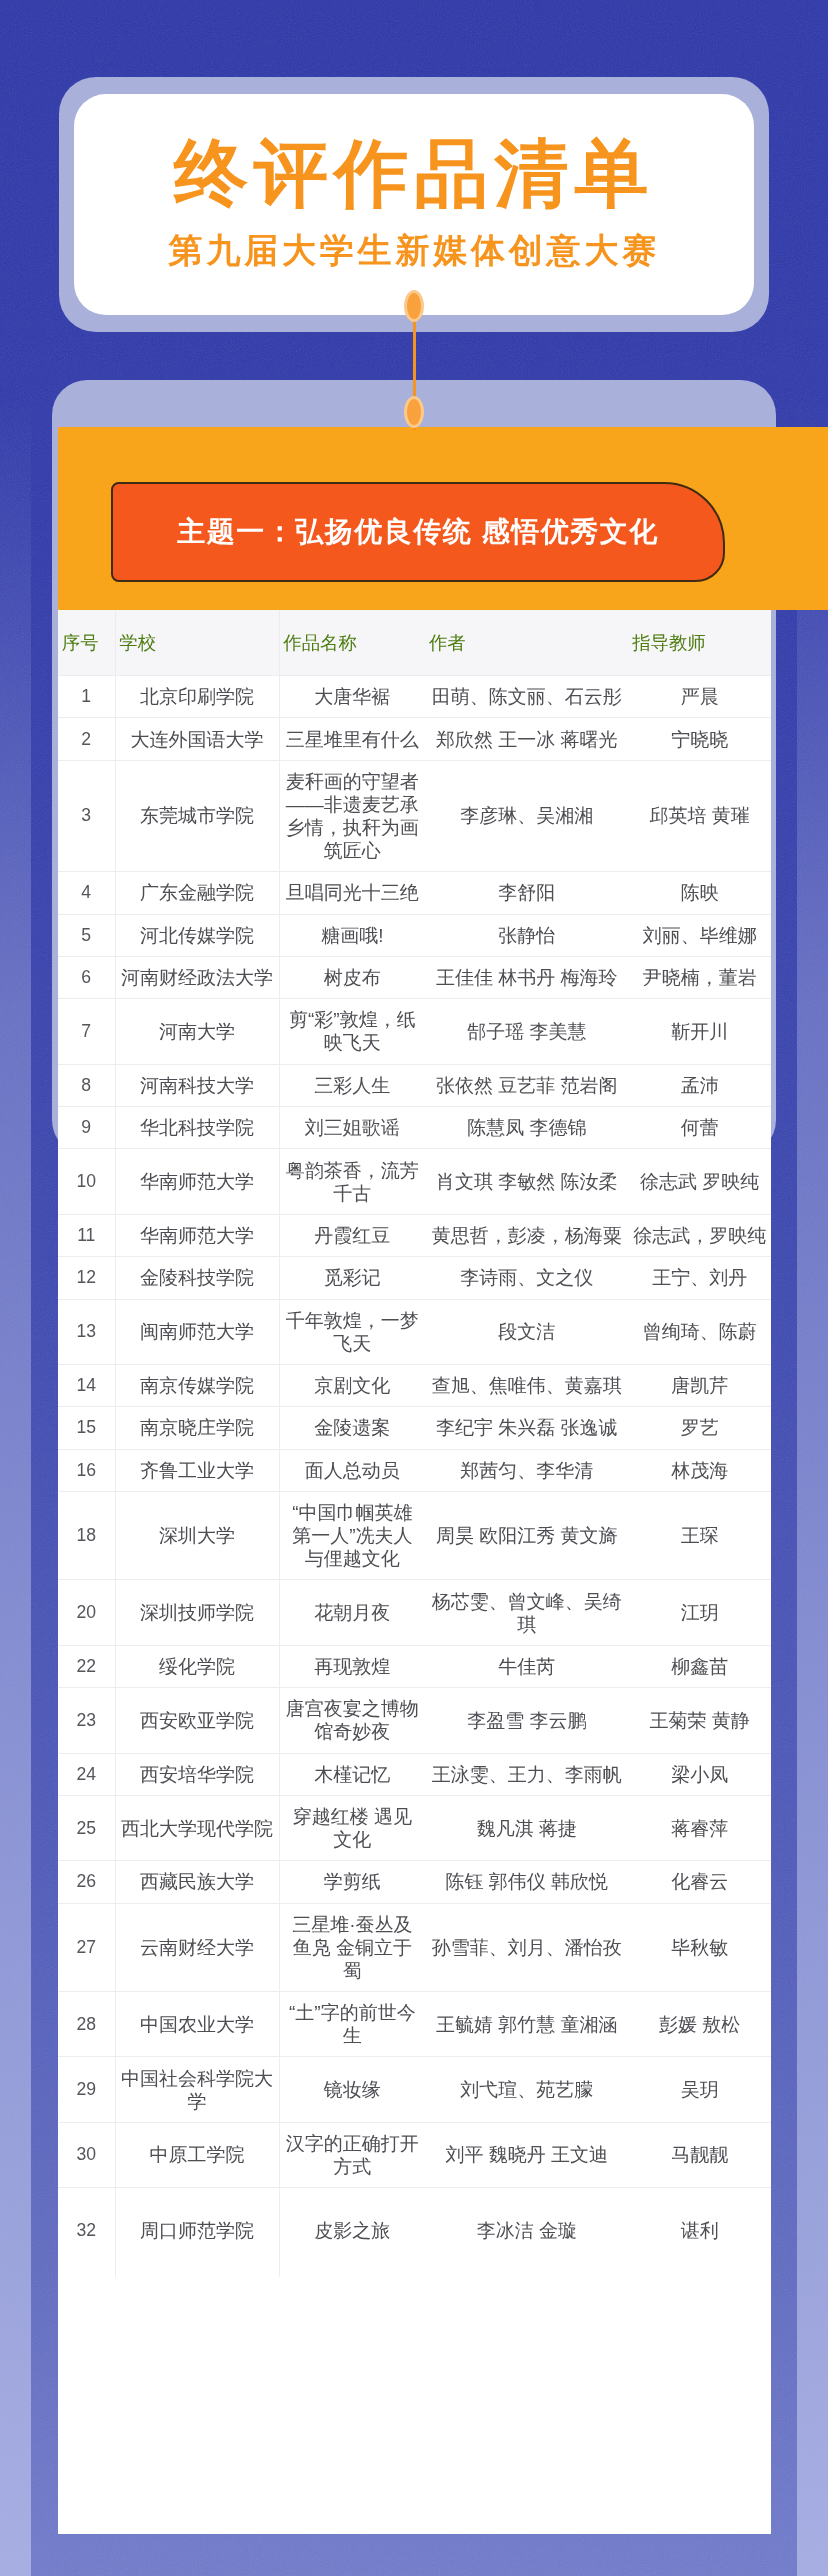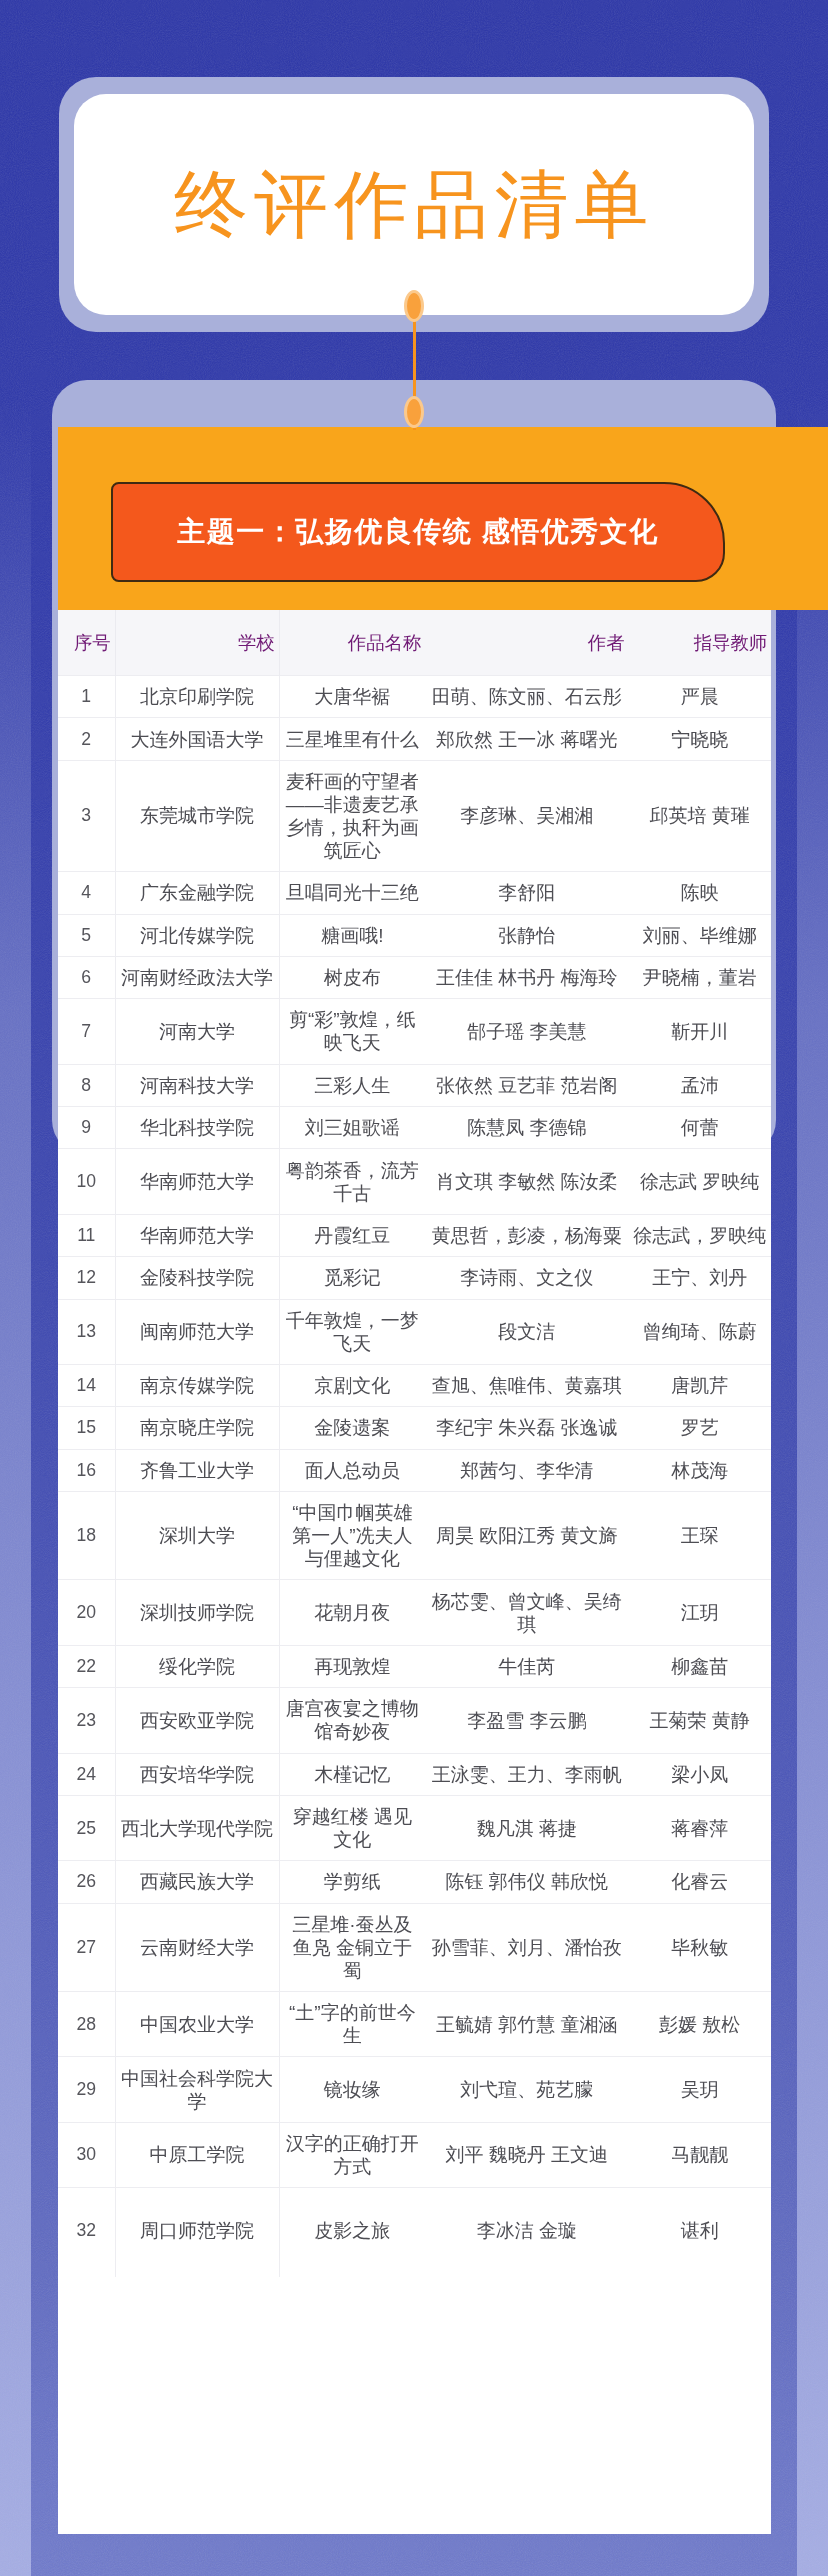--- a/index.html
+++ b/index.html
@@ -13,21 +13,21 @@
     background:linear-gradient(180deg,rgba(178,186,230,0) 0%,rgba(178,186,230,.38) 28%,rgba(192,199,238,.55) 70%,rgba(200,206,242,.6) 100%);}
   .edge-strip.left{left:0;}
   .edge-strip.right{right:0;}
 
   
   .title-card-outer{position:absolute;left:59px;top:77px;width:710px;height:255px;
     background:#a9b0da;border-radius:37px;z-index:2;}
   .title-card-inner{position:absolute;left:15.3px;top:17px;width:680px;height:221px;
     background:#ffffff;border-radius:32px;display:flex;flex-direction:column;
     align-items:center;justify-content:center;}
-  .main-title{font-size:74px;font-weight:400;color:#f7941e;letter-spacing:6.1px;line-height:1.05;}
+  .main-title{font-size:74px;font-weight:700;color:#f7941e;letter-spacing:6.1px;line-height:1.05;}
   .sub-title{font-size:34px;font-weight:700;color:#f7941e;letter-spacing:3.8px;margin-top:15.3px;}
 
   
   .connector-line{position:absolute;left:413px;top:307px;width:3.1px;height:123px;background:#f7941e;z-index:4;}
   .connector-dot{position:absolute;width:20px;height:32px;border-radius:50%;
     background:#f9a13c;border:3.1px solid #fbc98c;box-sizing:border-box;z-index:5;}
   .dot-top{left:404px;top:290px;}
   .dot-bottom{left:404px;top:396px;}
 
   
@@ -39,22 +39,22 @@
     background:#f4581c;border:2.3px solid #3f2a12;border-radius:7.7px 61px 29px 7.7px;
     box-sizing:border-box;display:flex;align-items:center;justify-content:center;
     color:#ffffff;font-size:28px;font-weight:700;letter-spacing:1.5px;}
 
   
   .table-wrap{position:absolute;left:58px;top:610px;width:713px;min-height:1924px;
     background:#ffffff;z-index:3;box-sizing:border-box;}
   table{width:100%;border-collapse:collapse;table-layout:fixed;}
   col.c-no{width:8%;} col.c-school{width:23%;} col.c-work{width:20.5%;}
   col.c-authors{width:28.5%;} col.c-teacher{width:20%;}
-  thead th{background:#f6f6f9;color:#701a75;font-weight:400;font-size:18.4px;
-    padding:20px 3.8px;text-align:right;}
+  thead th{background:#f6f6f9;color:#4d7c0f;font-weight:400;font-size:18.4px;
+    padding:20px 3.8px;text-align:left;}
   thead th.vline{border-right:0.8px solid #ebebf0;}
   tbody td{font-size:19px;color:#4d4d53;line-height:23px;padding:9.2px 3.8px;
     text-align:center;border-top:0.8px solid #ededf1;word-break:break-all;}
   tbody td.vline{border-right:0.8px solid #ededf1;}
   tbody td.cell-no{font-size:17.6px;color:#55555b;}
   tbody tr:last-child td{padding:31px 3.8px 35px;}
 </style>
 </head>
 <body>
 
@@ -65,20 +65,21 @@
   </filter>
   <rect width="1080" height="3358" filter="url(#grain)"></rect>
 </svg>
 
 <div class="edge-strip left"></div>
 <div class="edge-strip right"></div>
 
 <div class="title-card-outer">
   <div class="title-card-inner">
     <div class="main-title">终评作品清单</div>
+    <div class="sub-title">第九届大学生新媒体创意大赛</div>
   </div>
 </div>
 
 <div class="connector-line"></div>
 <div class="connector-dot dot-top"></div>
 <div class="connector-dot dot-bottom"></div>
 
 <div class="list-card"></div>
 
 <div class="theme-panel">

